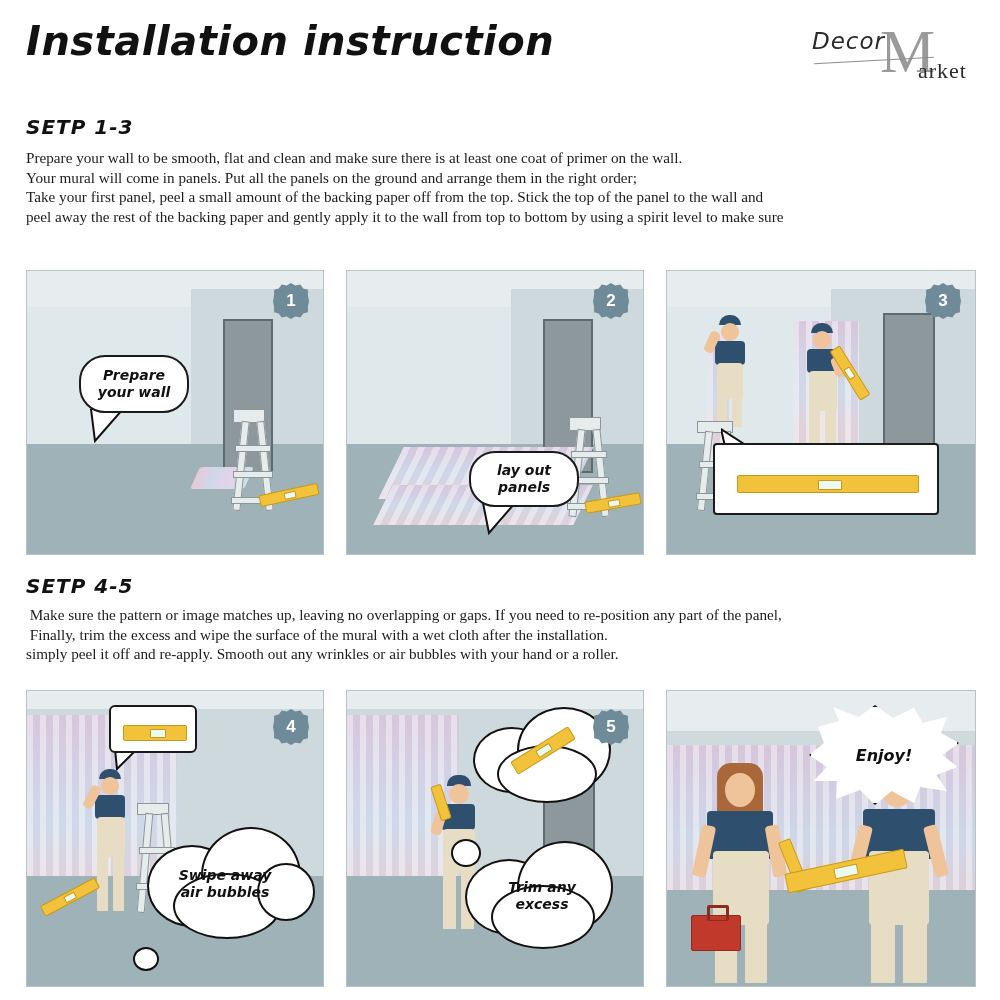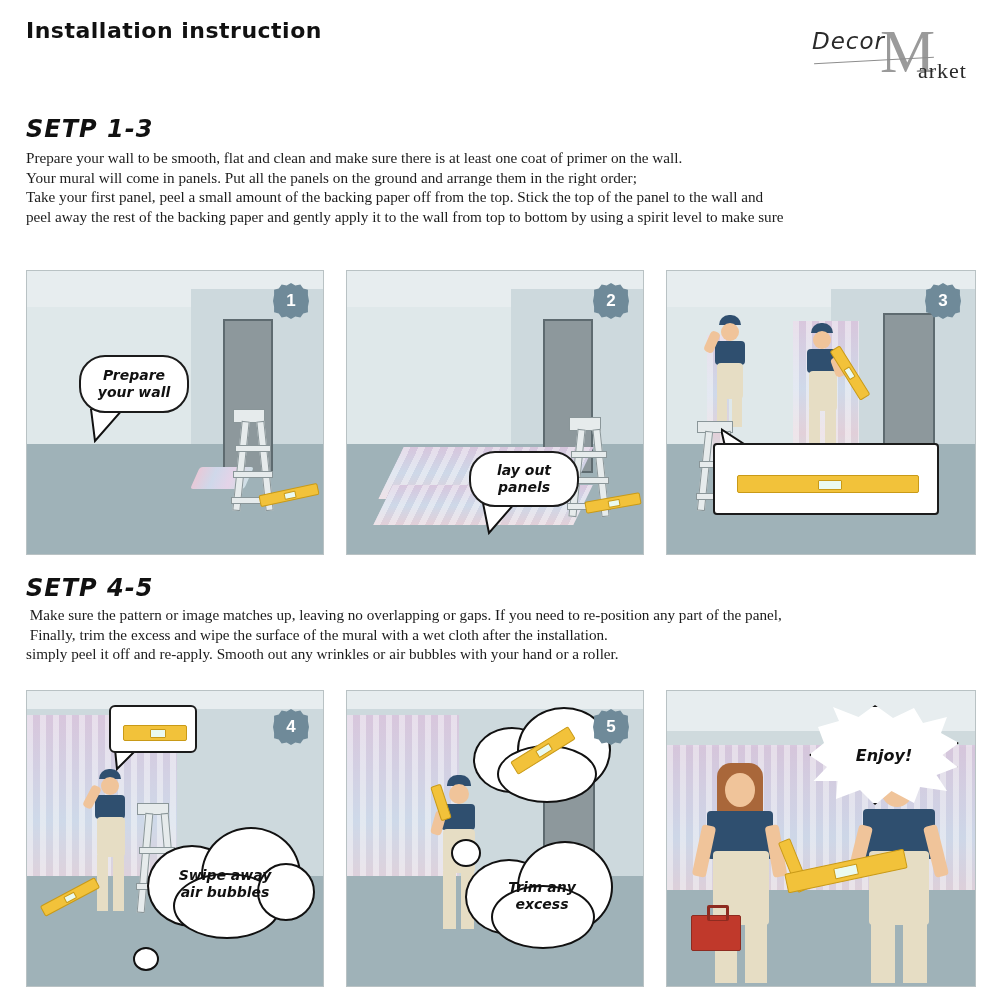--- a/index.html
+++ b/index.html
@@ -23,22 +23,23 @@
 
   
   .header {
     position: absolute;
     left: 26px;
     top: 18px;
     width: 700px;
   }
   .title-main {
     font-family: "DejaVu Sans", sans-serif;
-    font-weight: bold;
-    font-size: 22px;
+    font-style: italic;
+    font-weight: bold;
+    font-size: 40px;
     letter-spacing: 0.5px;
     color: #111;
     margin: 0;
   }
   .title-sub {
     font-family: "Liberation Serif", serif;
     font-weight: bold;
     font-size: 29px;
     margin: 6px 0 0 0;
     color: #111;
@@ -89,21 +90,21 @@
     transform: rotate(-3deg);
   }
 
   
   .step-head {
     position: absolute;
     left: 26px;
     font-family: "DejaVu Sans", sans-serif;
     font-style: italic;
     font-weight: bold;
-    font-size: 24px;
+    font-size: 20px;
     letter-spacing: 1px;
     color: #111;
   }
   .para {
     position: absolute;
     left: 26px;
     width: 950px;
     font-family: "Liberation Serif", serif;
     font-size: 15.2px;
     line-height: 19.5px;

